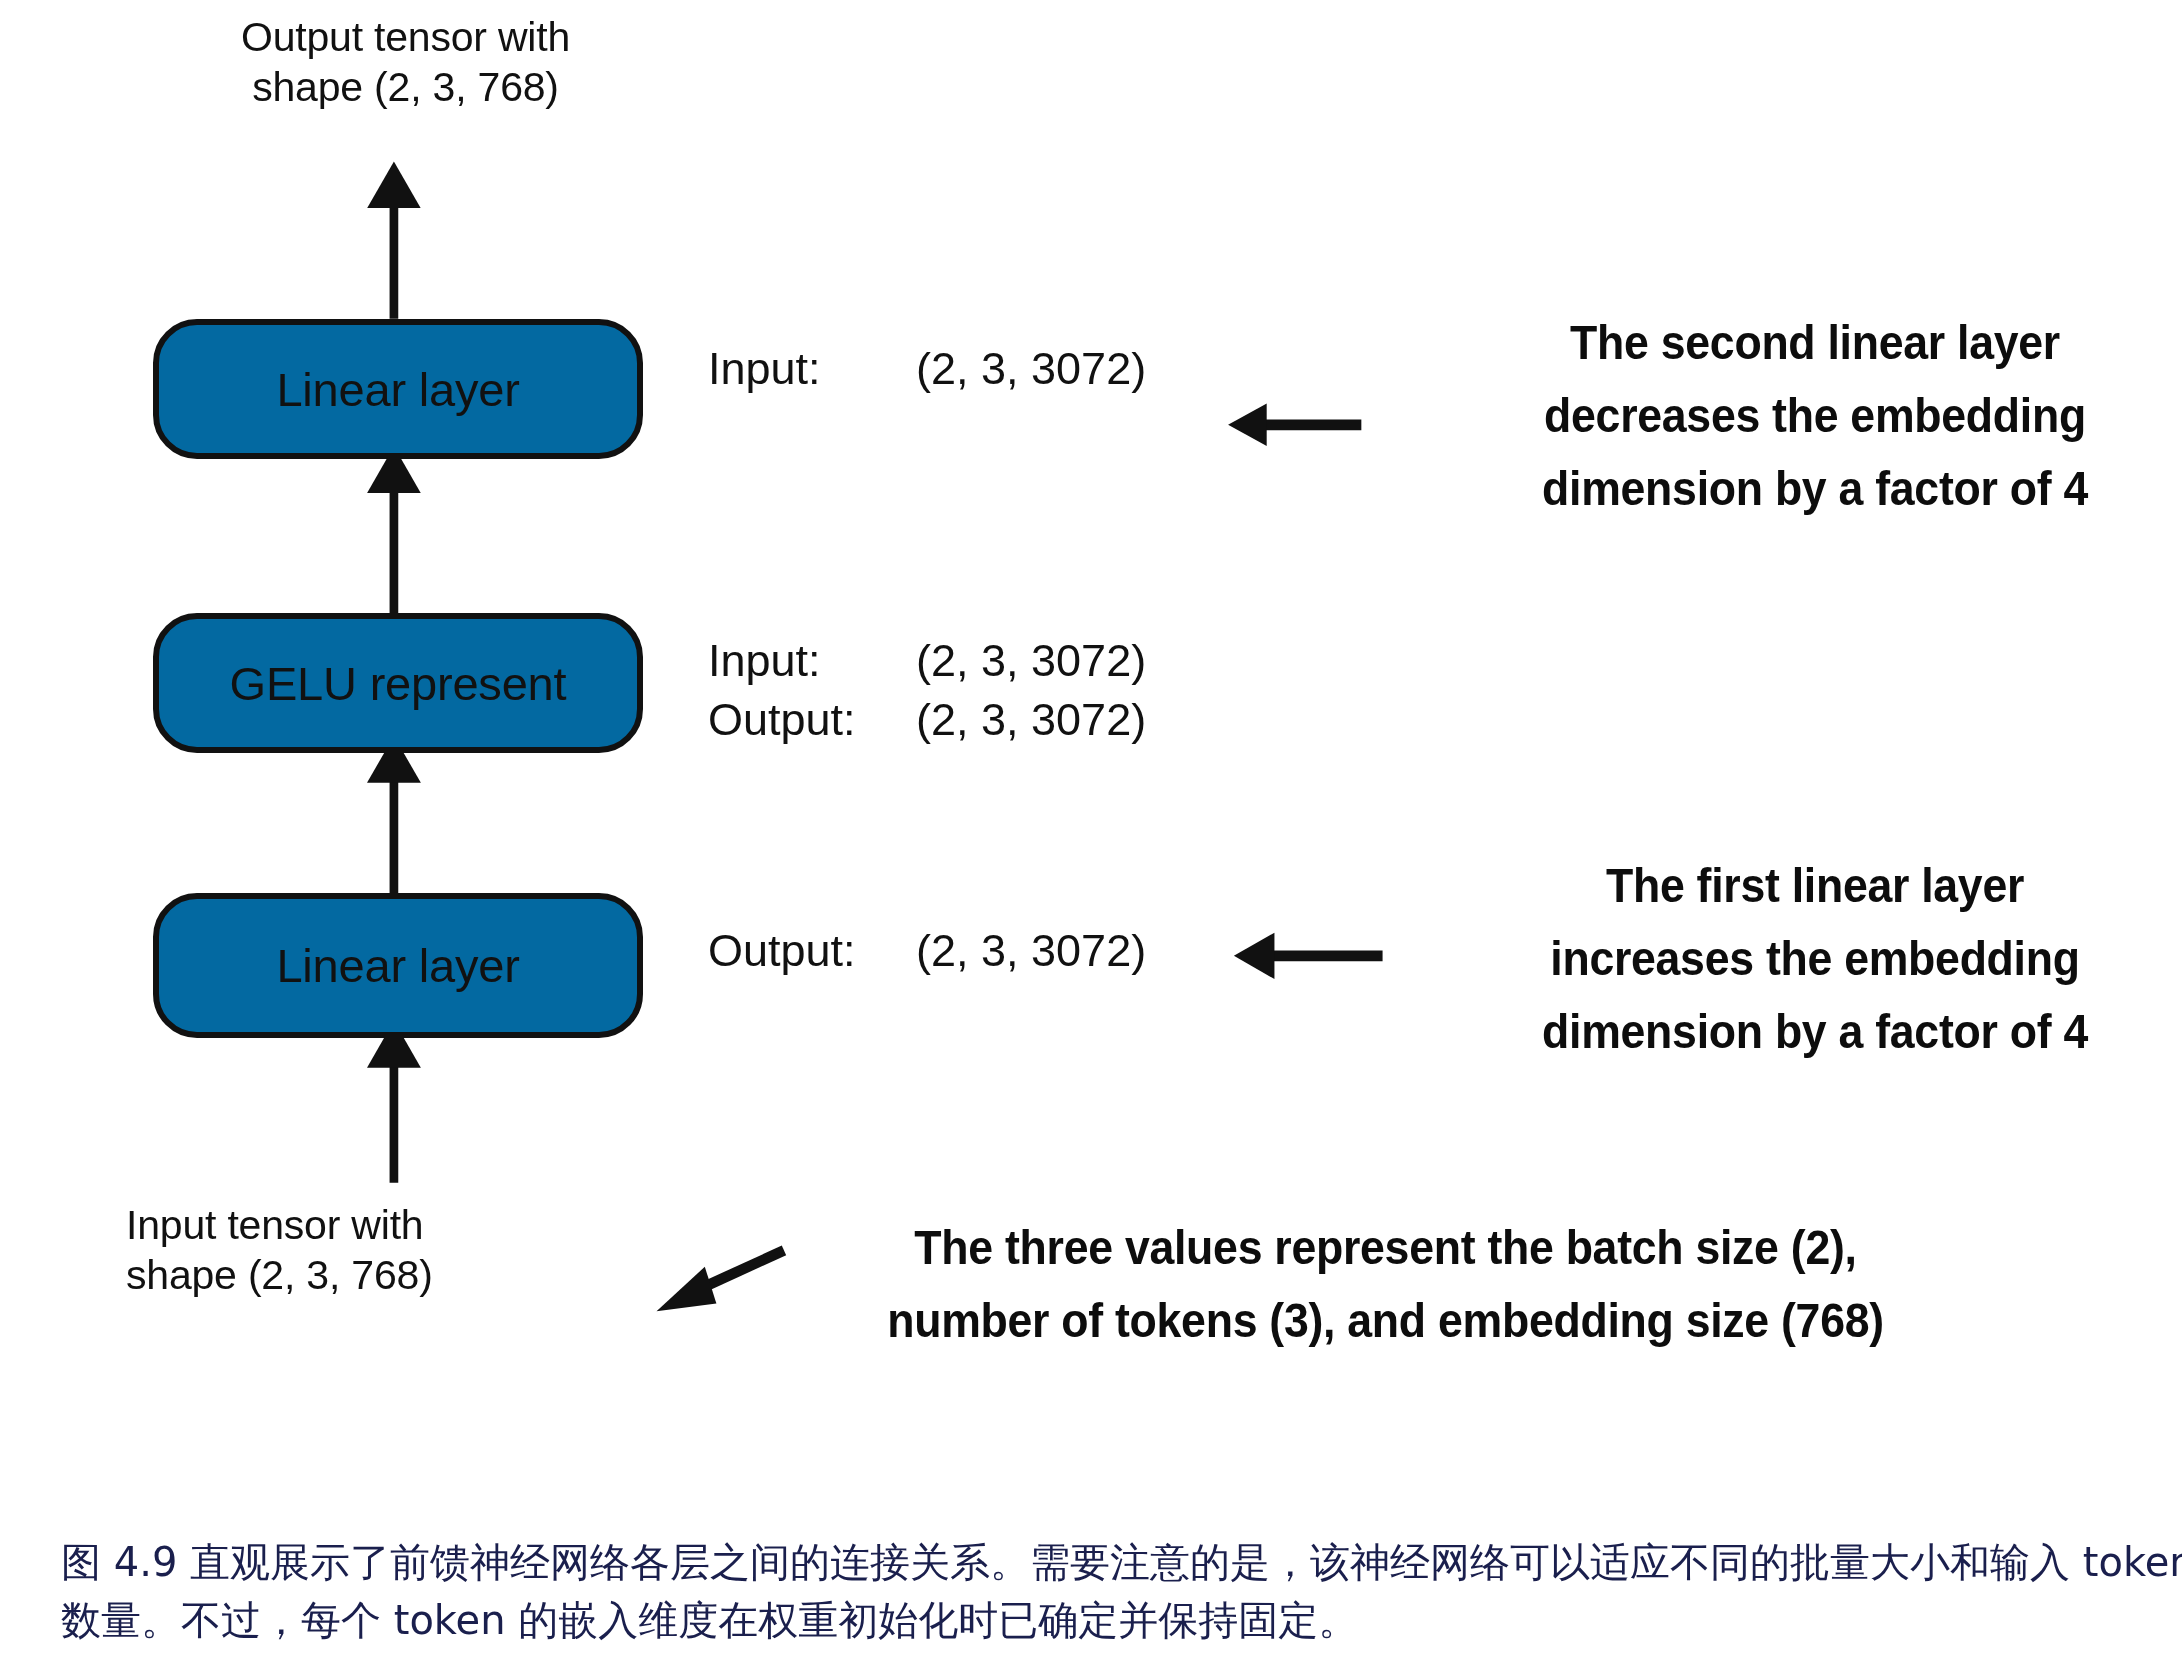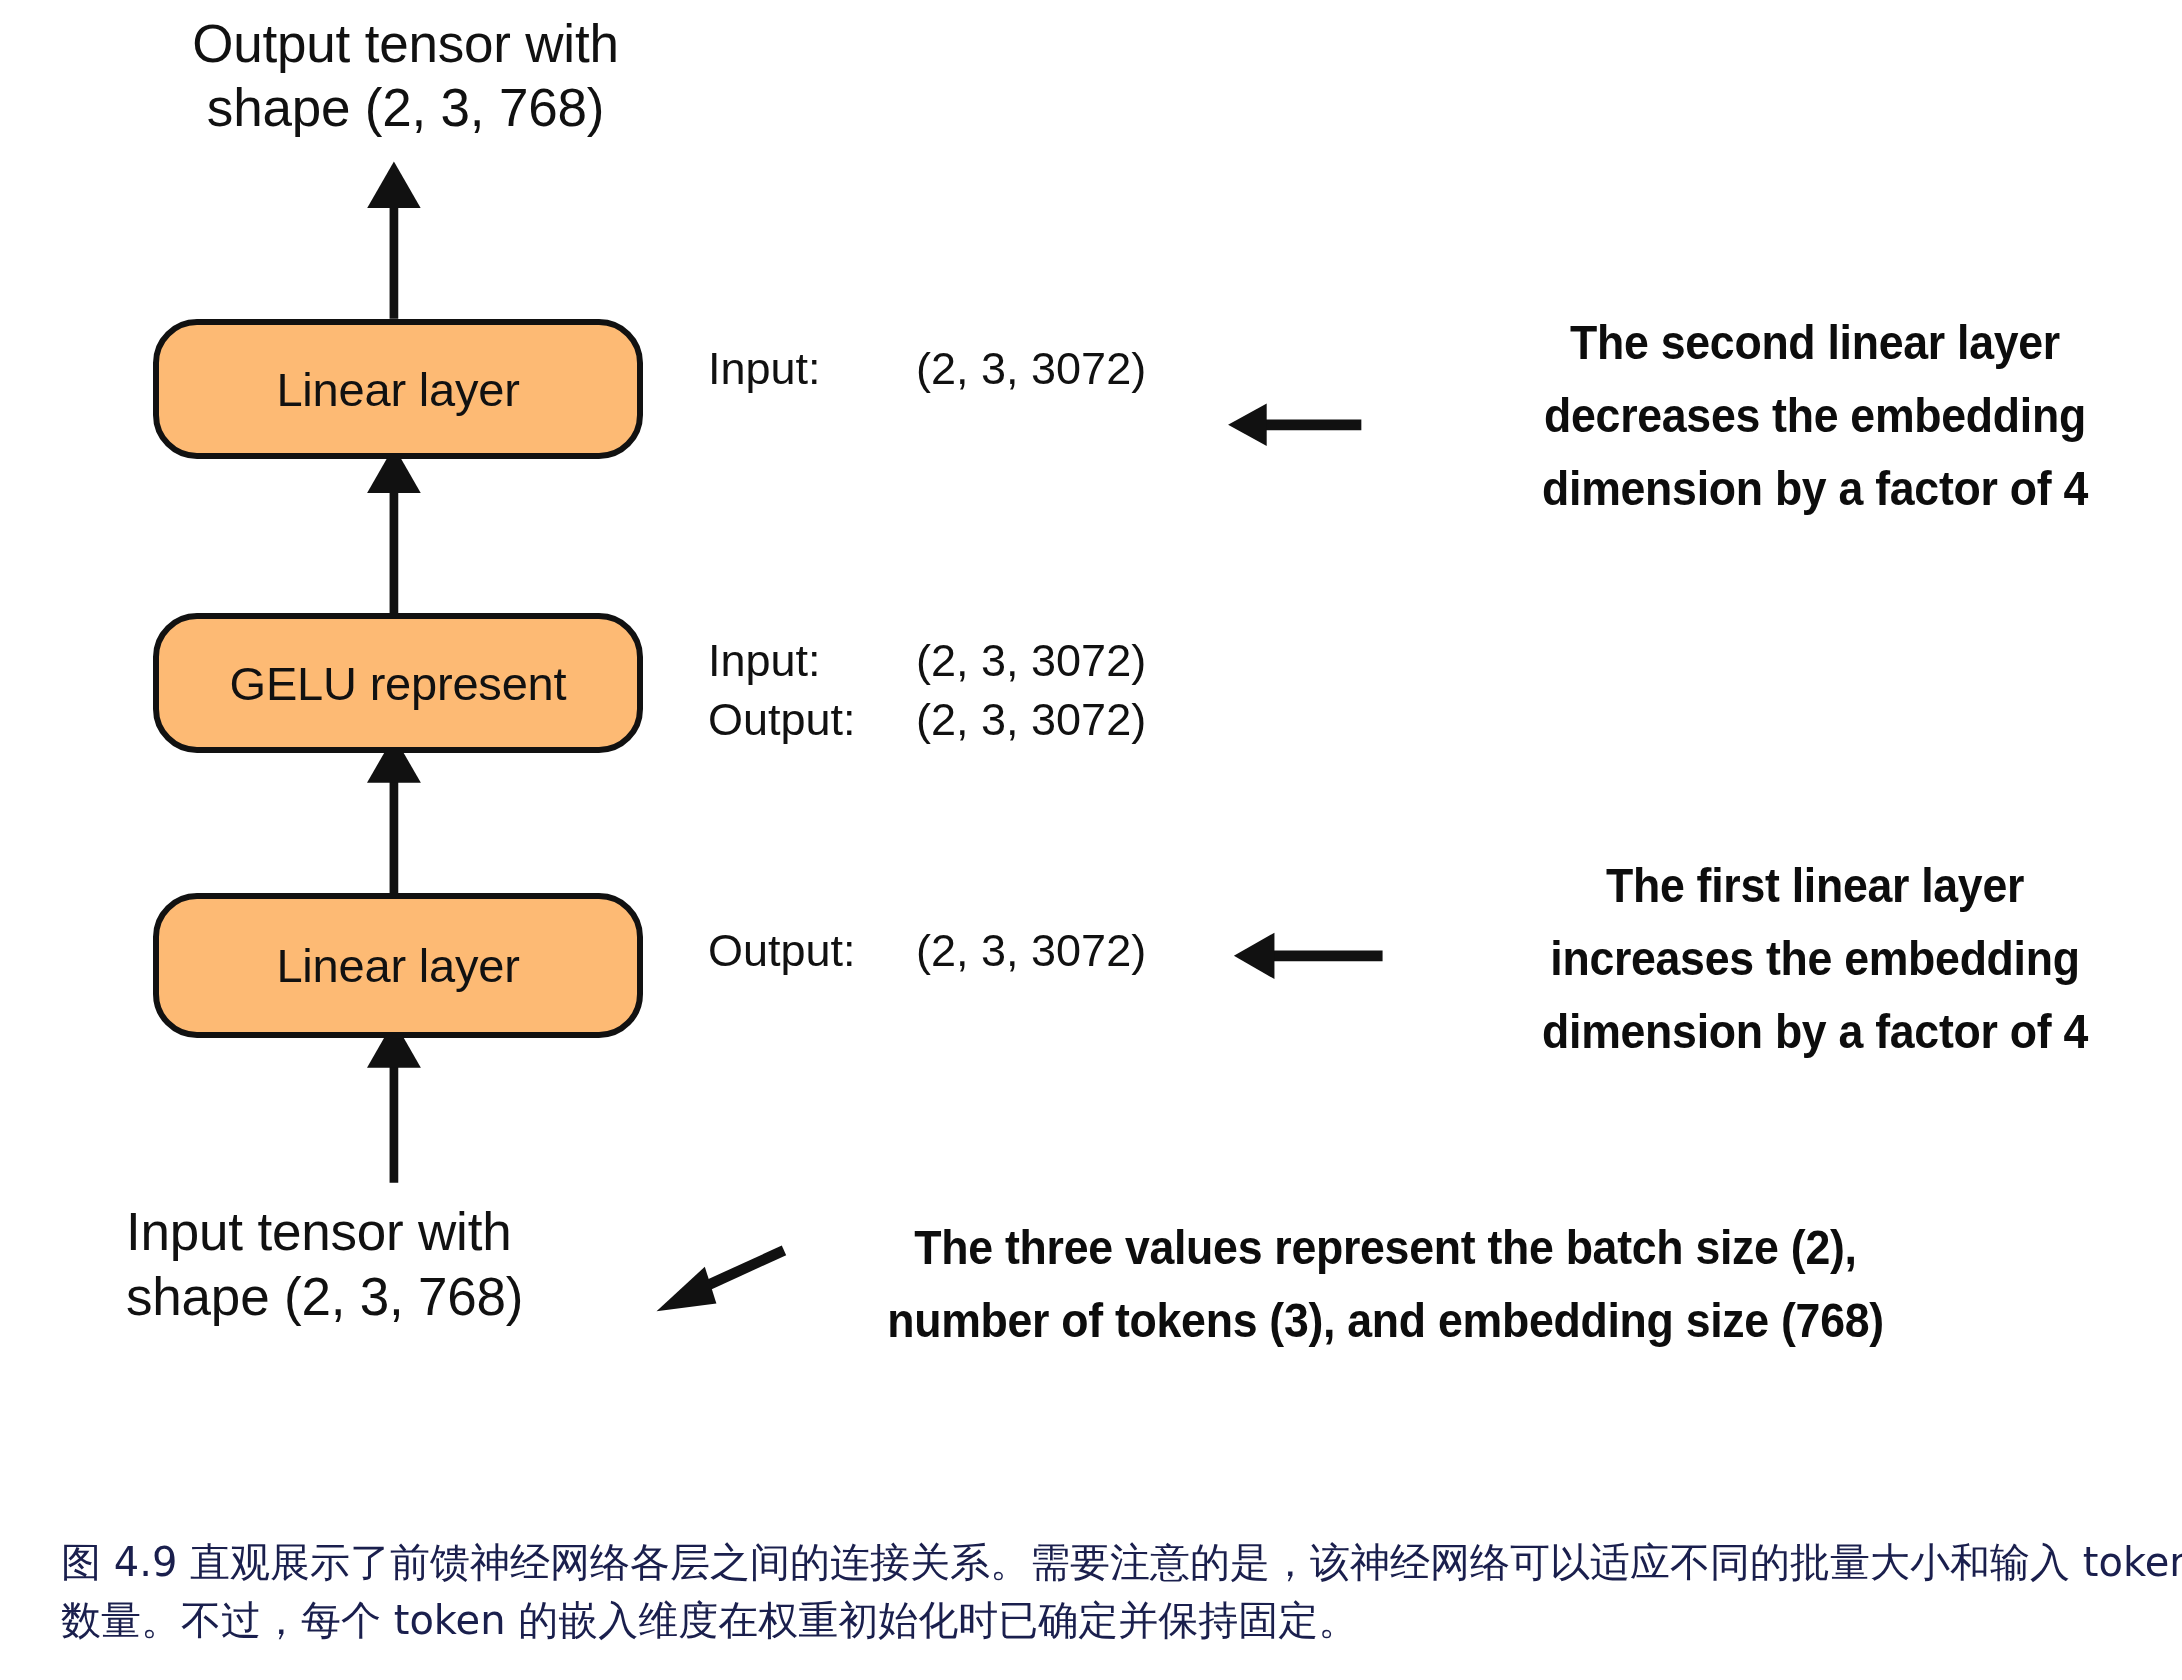--- a/index.html
+++ b/index.html
@@ -16,21 +16,21 @@
   }
   .canvas {
     position: absolute;
     inset: 0;
   }
   
   .tensor-label {
     position: absolute;
     color: #111111;
     font-family: "Liberation Sans", "DejaVu Sans", sans-serif;
-    font-size: 53px;
+    font-size: 41px;
     line-height: 1.22;
     font-weight: 400;
     letter-spacing: -0.2px;
     text-align: center;
     white-space: pre-line;
   }
   #output-tensor-label {
     left: 106px;
     top: 11.6px;
     width: 599px;
@@ -40,21 +40,21 @@
     top: 1200px;
     width: 599px;
     text-align: left;
   }
   
   .layer-box {
     position: absolute;
     box-sizing: border-box;
     border: 6.8px solid #111111;
     border-radius: 44px;
-    background: #fdba74;
+    background: #0369a1;
     display: flex;
     align-items: center;
     justify-content: center;
     color: #111111;
     font-size: 47px;
     font-weight: 400;
     letter-spacing: -0.2px;
     font-family: "Liberation Sans", "DejaVu Sans", sans-serif;
   }
   #box-linear-2 { left: 153px; top: 319px;  width: 490px; height: 140px; }

